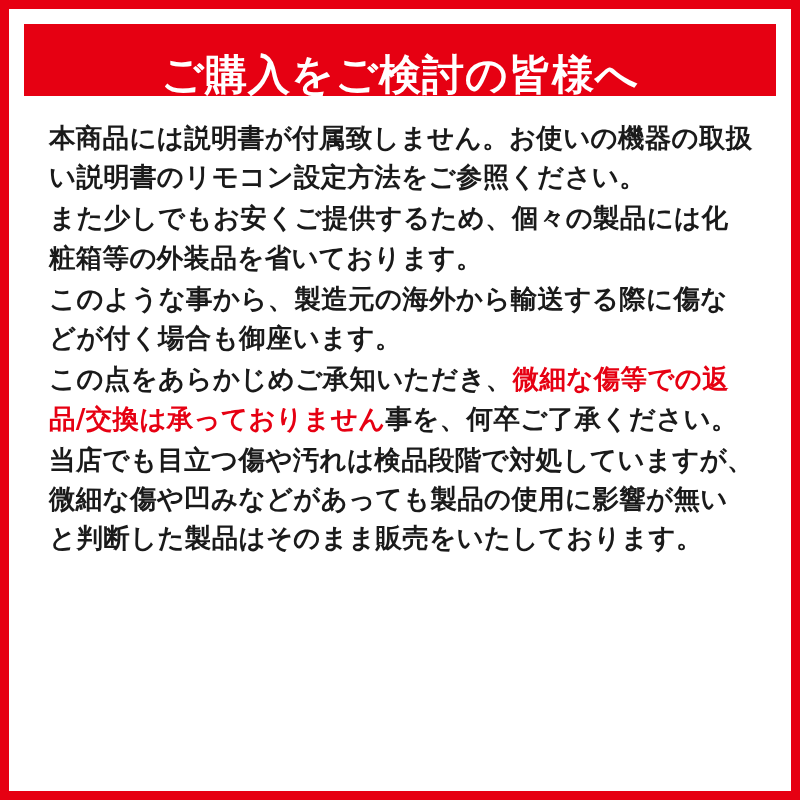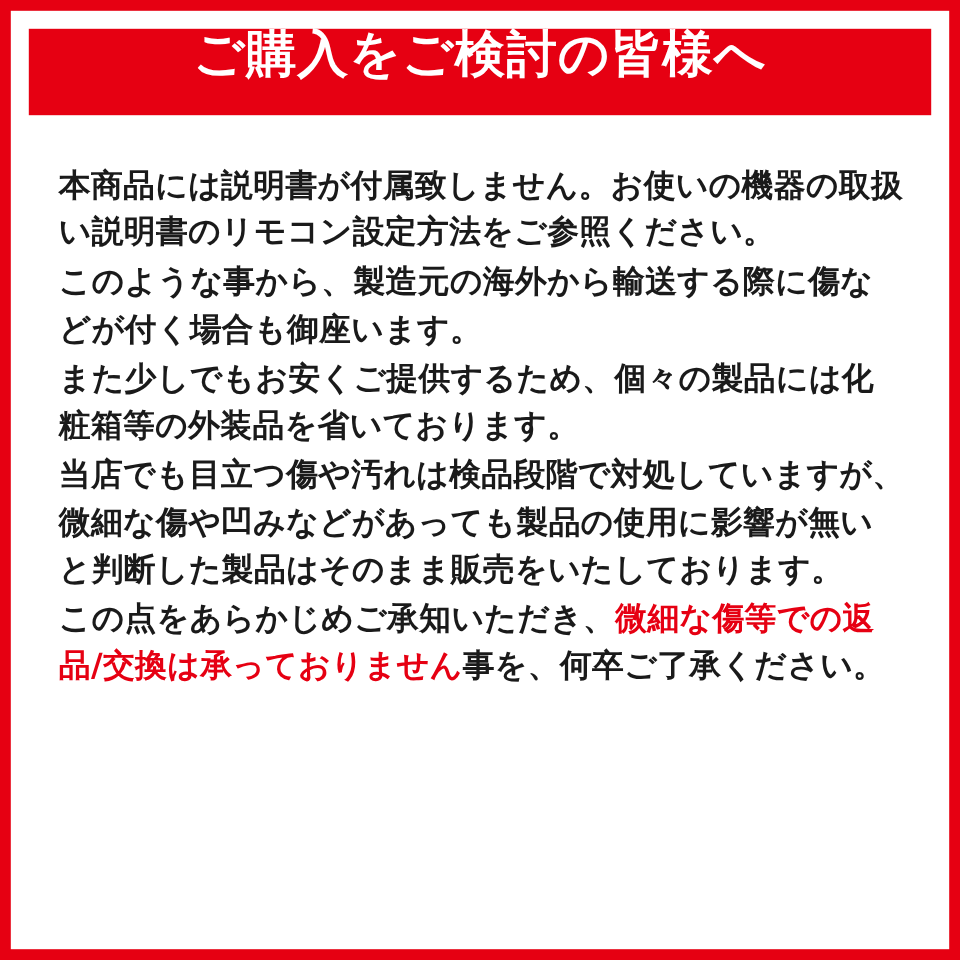--- a/index.html
+++ b/index.html
@@ -21,34 +21,34 @@
     background: #ffffff;
     border: 9px solid #e60012;
     padding: 0;
   }
   .notice-header {
     box-sizing: border-box;
     margin: 15px 15px 0 15px;
     height: 72px;
     background: #e60012;
     display: flex;
-    align-items: flex-start;
+    align-items: flex-end;
     justify-content: center;
   }
   .notice-header-title {
     color: #ffffff;
     font-size: 42px;
     font-weight: bold;
     letter-spacing: 1px;
     line-height: 1;
     white-space: nowrap;
   }
   .notice-body {
     box-sizing: border-box;
-    padding: 39px 36px 0 40px;
+    padding: 22px 36px 0 40px;
   }
   .notice-paragraph {
     color: #1a1a1a;
     font-size: 26.5px;
     font-weight: bold;
     line-height: 1.48;
     margin: 0 0 2px 0;
     letter-spacing: 0.3px;
     text-align: left;
   }
@@ -63,22 +63,22 @@
 
   <div class="notice-header">
     <div class="notice-header-title">ご購入をご検討の皆様へ</div>
   </div>
 
   <div class="notice-body">
 
     <p class="notice-paragraph">本商品には説明書が付属致しません。お使いの機器の取扱い説明書のリモコン設定方法をご参照ください。</p>
 
 
+    <p class="notice-paragraph">また少しでもお安くご提供するため、個々の製品には化粧箱等の外装品を省いております。</p>
+
     <p class="notice-paragraph">このような事から、製造元の海外から輸送する際に傷などが付く場合も御座います。</p>
 
-    <p class="notice-paragraph">また少しでもお安くご提供するため、個々の製品には化粧箱等の外装品を省いております。</p>
+    <p class="notice-paragraph"><span>この点をあらかじめご承知いただき、</span><span class="hl">微細な傷等での返品/交換は承っておりません</span><span>事を、何卒ご了承ください。</span></p>
 
     <p class="notice-paragraph">当店でも目立つ傷や汚れは検品段階で対処していますが、微細な傷や凹みなどがあっても製品の使用に影響が無いと判断した製品はそのまま販売をいたしております。</p>
-
-    <p class="notice-paragraph"><span>この点をあらかじめご承知いただき、</span><span class="hl">微細な傷等での返品/交換は承っておりません</span><span>事を、何卒ご了承ください。</span></p>
 
   </div>
 </div>
 
 </body></html>

